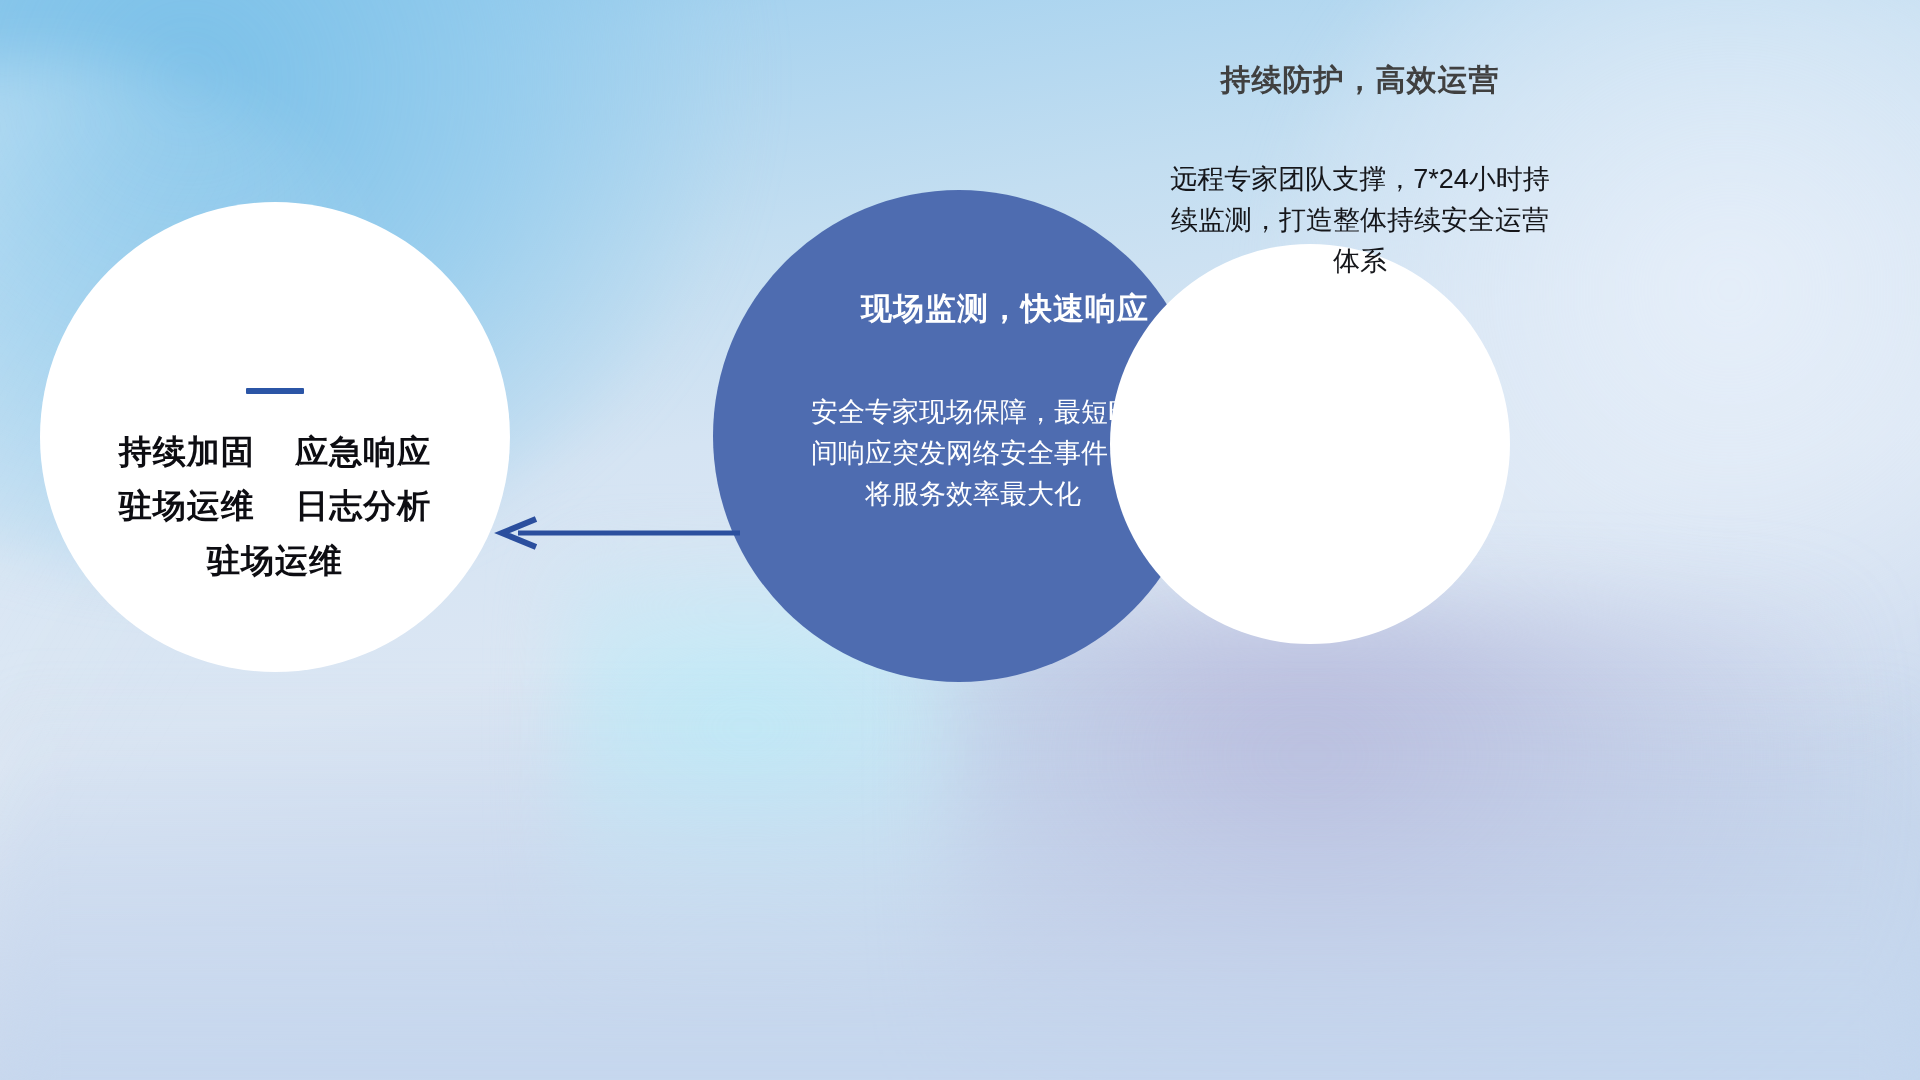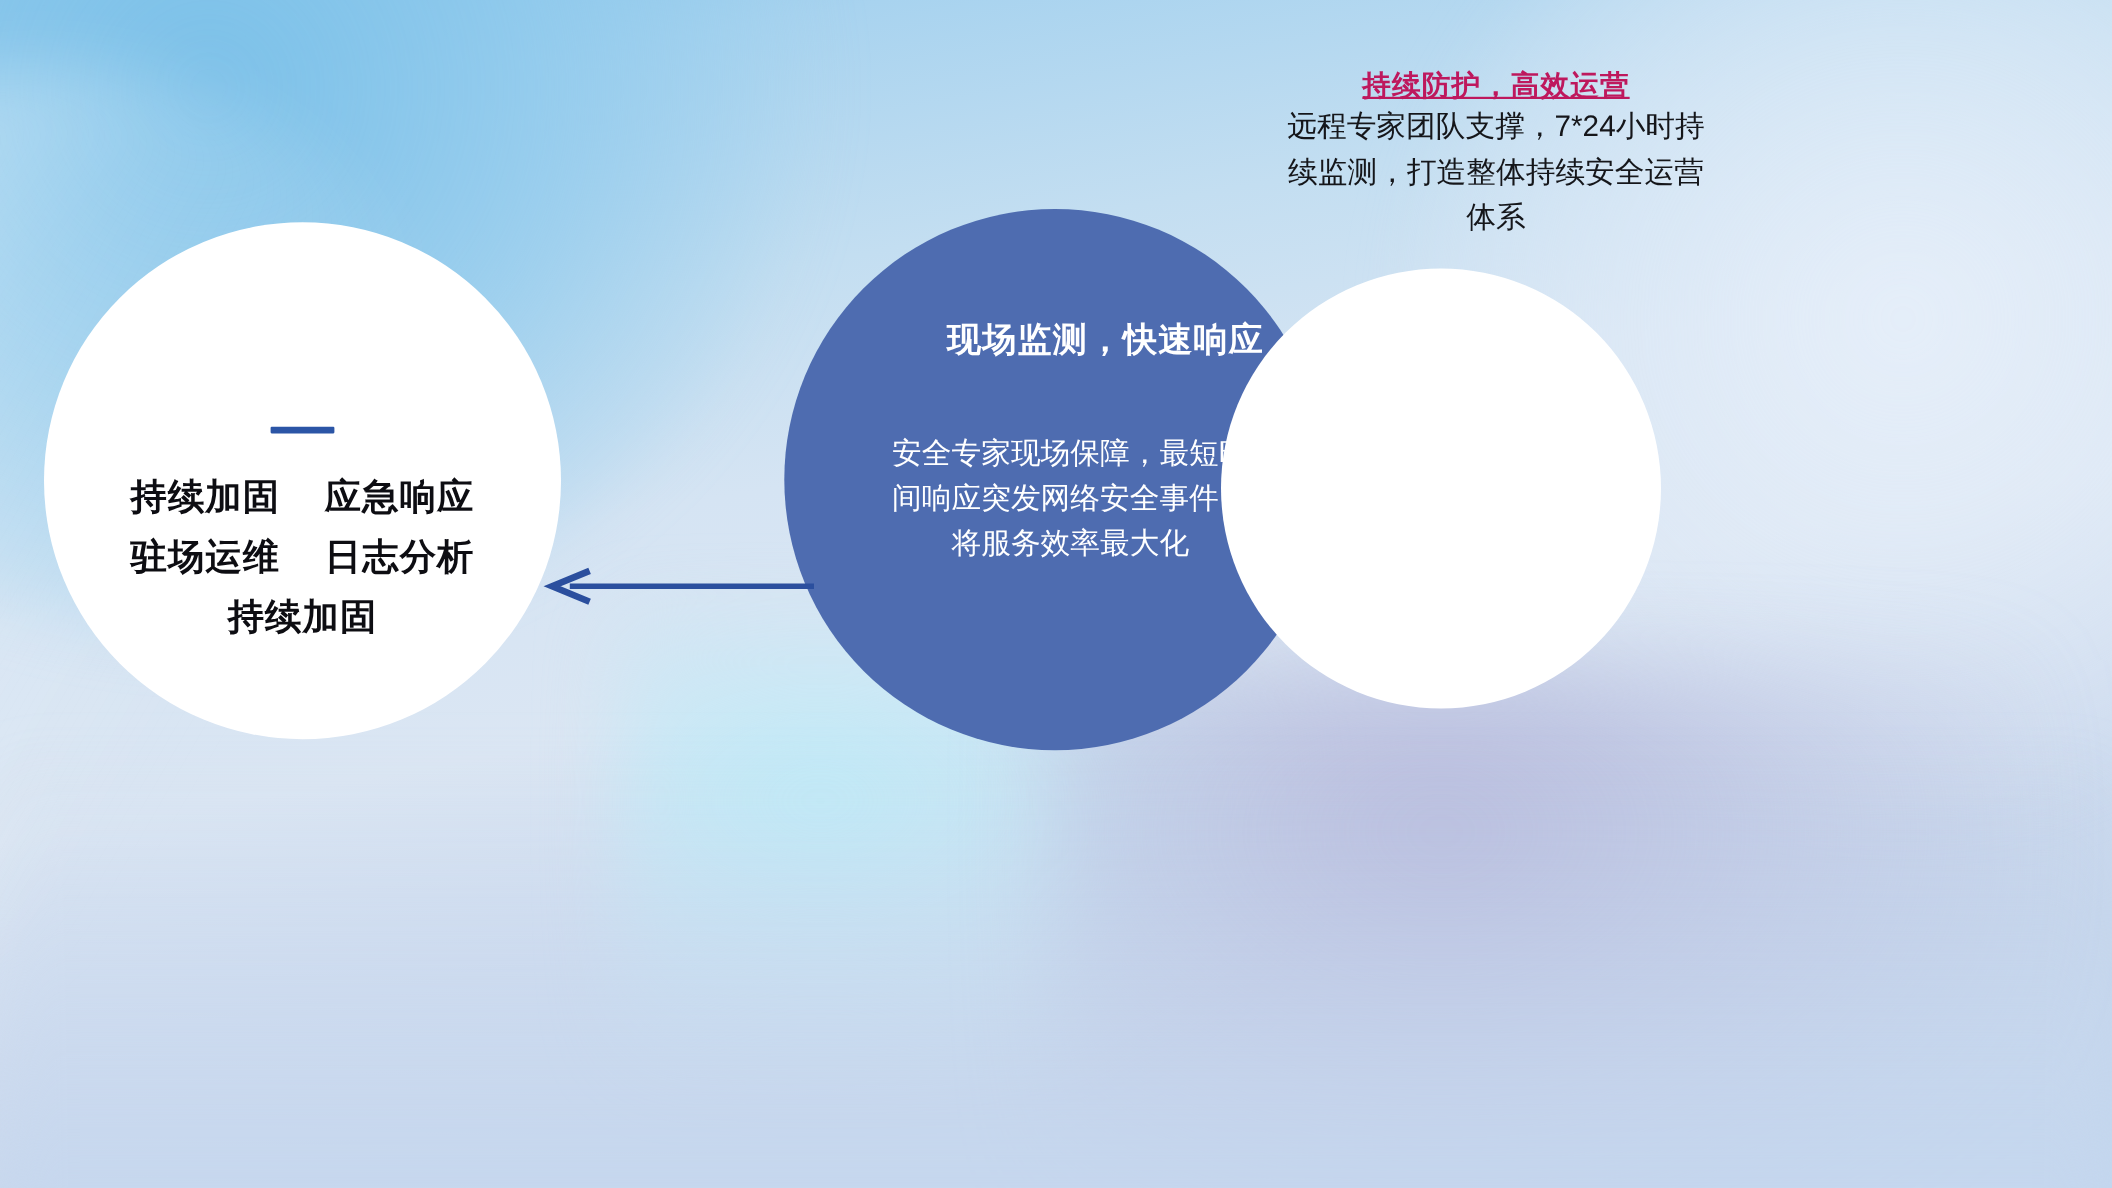--- a/index.html
+++ b/index.html
@@ -204,33 +204,33 @@
     position: absolute;
     left: 0;
     top: 60px;
     width: 500px;
     display: flex;
     flex-direction: column;
     align-items: center;
     z-index: 7;
   }
   .right-title {
-    color: #be185d;
-    font-size: 26px;
+    color: #404040;
+    font-size: 30px;
     font-weight: bold;
     letter-spacing: 1px;
     white-space: nowrap;
-    text-decoration: underline;
   }
   .right-body {
     color: #15161a;
     font-size: 27px;
     line-height: 1.52;
     text-align: center;
     width: 388px;
+    margin-top: 58px;
   }
 
   
   .arrow {
     position: absolute;
     left: 490px;
     top: 515px;
     width: 250px;
     height: 36px;
     z-index: 4;
@@ -247,21 +247,21 @@
   <div class="bg-right-light"></div>
   <div class="bg-cyan-wisp"></div>
   <div class="bg-violet-haze"></div>
   <div class="bg-bottom-wash"></div>
 
   <div class="circle circle-left">
     <div class="accent-dash"></div>
     <div class="left-lines">
       <div class="left-line">持续加固    应急响应</div>
       <div class="left-line">驻场运维    日志分析</div>
-      <div class="left-line">持续加固</div>
+      <div class="left-line">驻场运维</div>
     </div>
   </div>
 
   <div class="arrow">
     <svg width="250" height="36" viewBox="0 0 250 36">
       <line x1="250" y1="18" x2="28" y2="18" stroke="#2b4f9e" stroke-width="5"></line>
       <polyline points="46,4 12,18 46,32" fill="none" stroke="#2b4f9e" stroke-width="6" stroke-linejoin="miter" stroke-linecap="butt"></polyline>
     </svg>
   </div>
 

